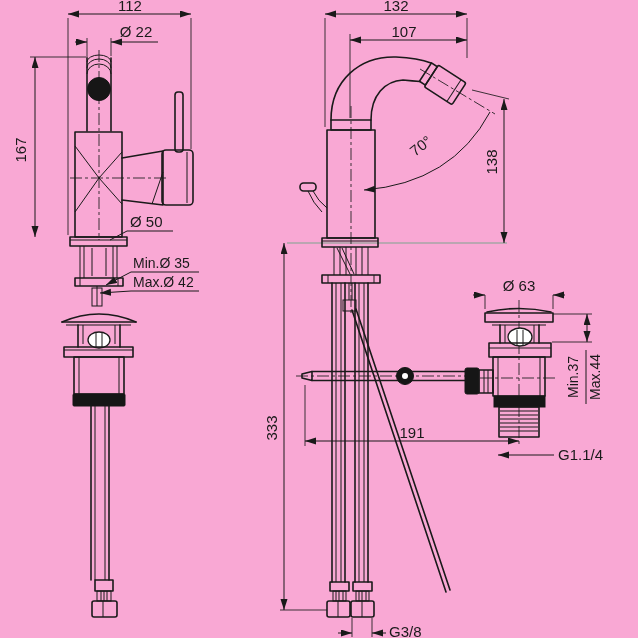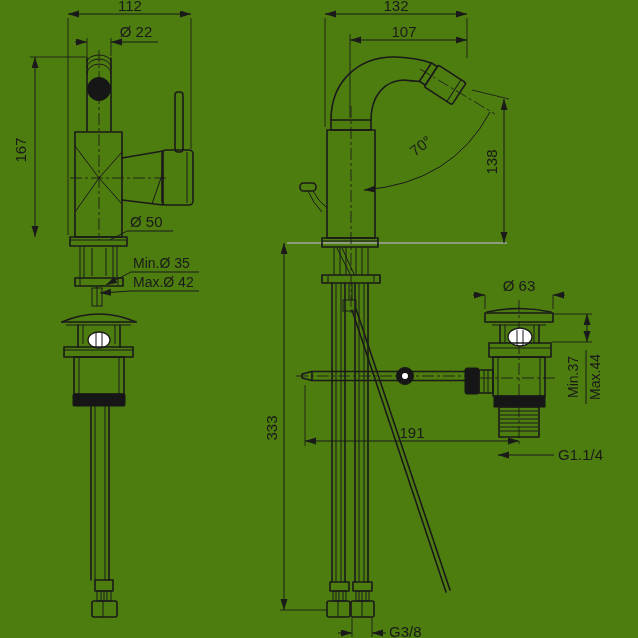--- a/index.html
+++ b/index.html
@@ -1,16 +1,16 @@
 <!DOCTYPE html>
 <html><head>
 <meta charset="utf-8">
 <style>
   html,body{margin:0;padding:0;background:#ffffff;}
-  .stage{width:638px;height:638px;position:relative;background:#4d7c0f;overflow:hidden;}
+  .stage{width:638px;height:638px;position:relative;background:#f9a8d4;overflow:hidden;}
   svg{display:block;}
   text{font-family:"Liberation Sans","DejaVu Sans",sans-serif;fill:#1a1a1a;}
   .dimtxt{font-size:15px;}
   .dimtxt-sm{font-size:14px;}
   .obj{stroke:#1a1a1a;stroke-width:1.6;fill:none;stroke-linecap:round;stroke-linejoin:round;}
   .objthin{stroke:#1a1a1a;stroke-width:1.0;fill:none;}
   .objfill{fill:#161616;stroke:#161616;}
   .dim{stroke:#1a1a1a;stroke-width:1.0;fill:none;}
   .ext{stroke:#1a1a1a;stroke-width:0.85;fill:none;}
   .cl{stroke:#1a1a1a;stroke-width:0.85;fill:none;stroke-dasharray:12 3 3 3;}

